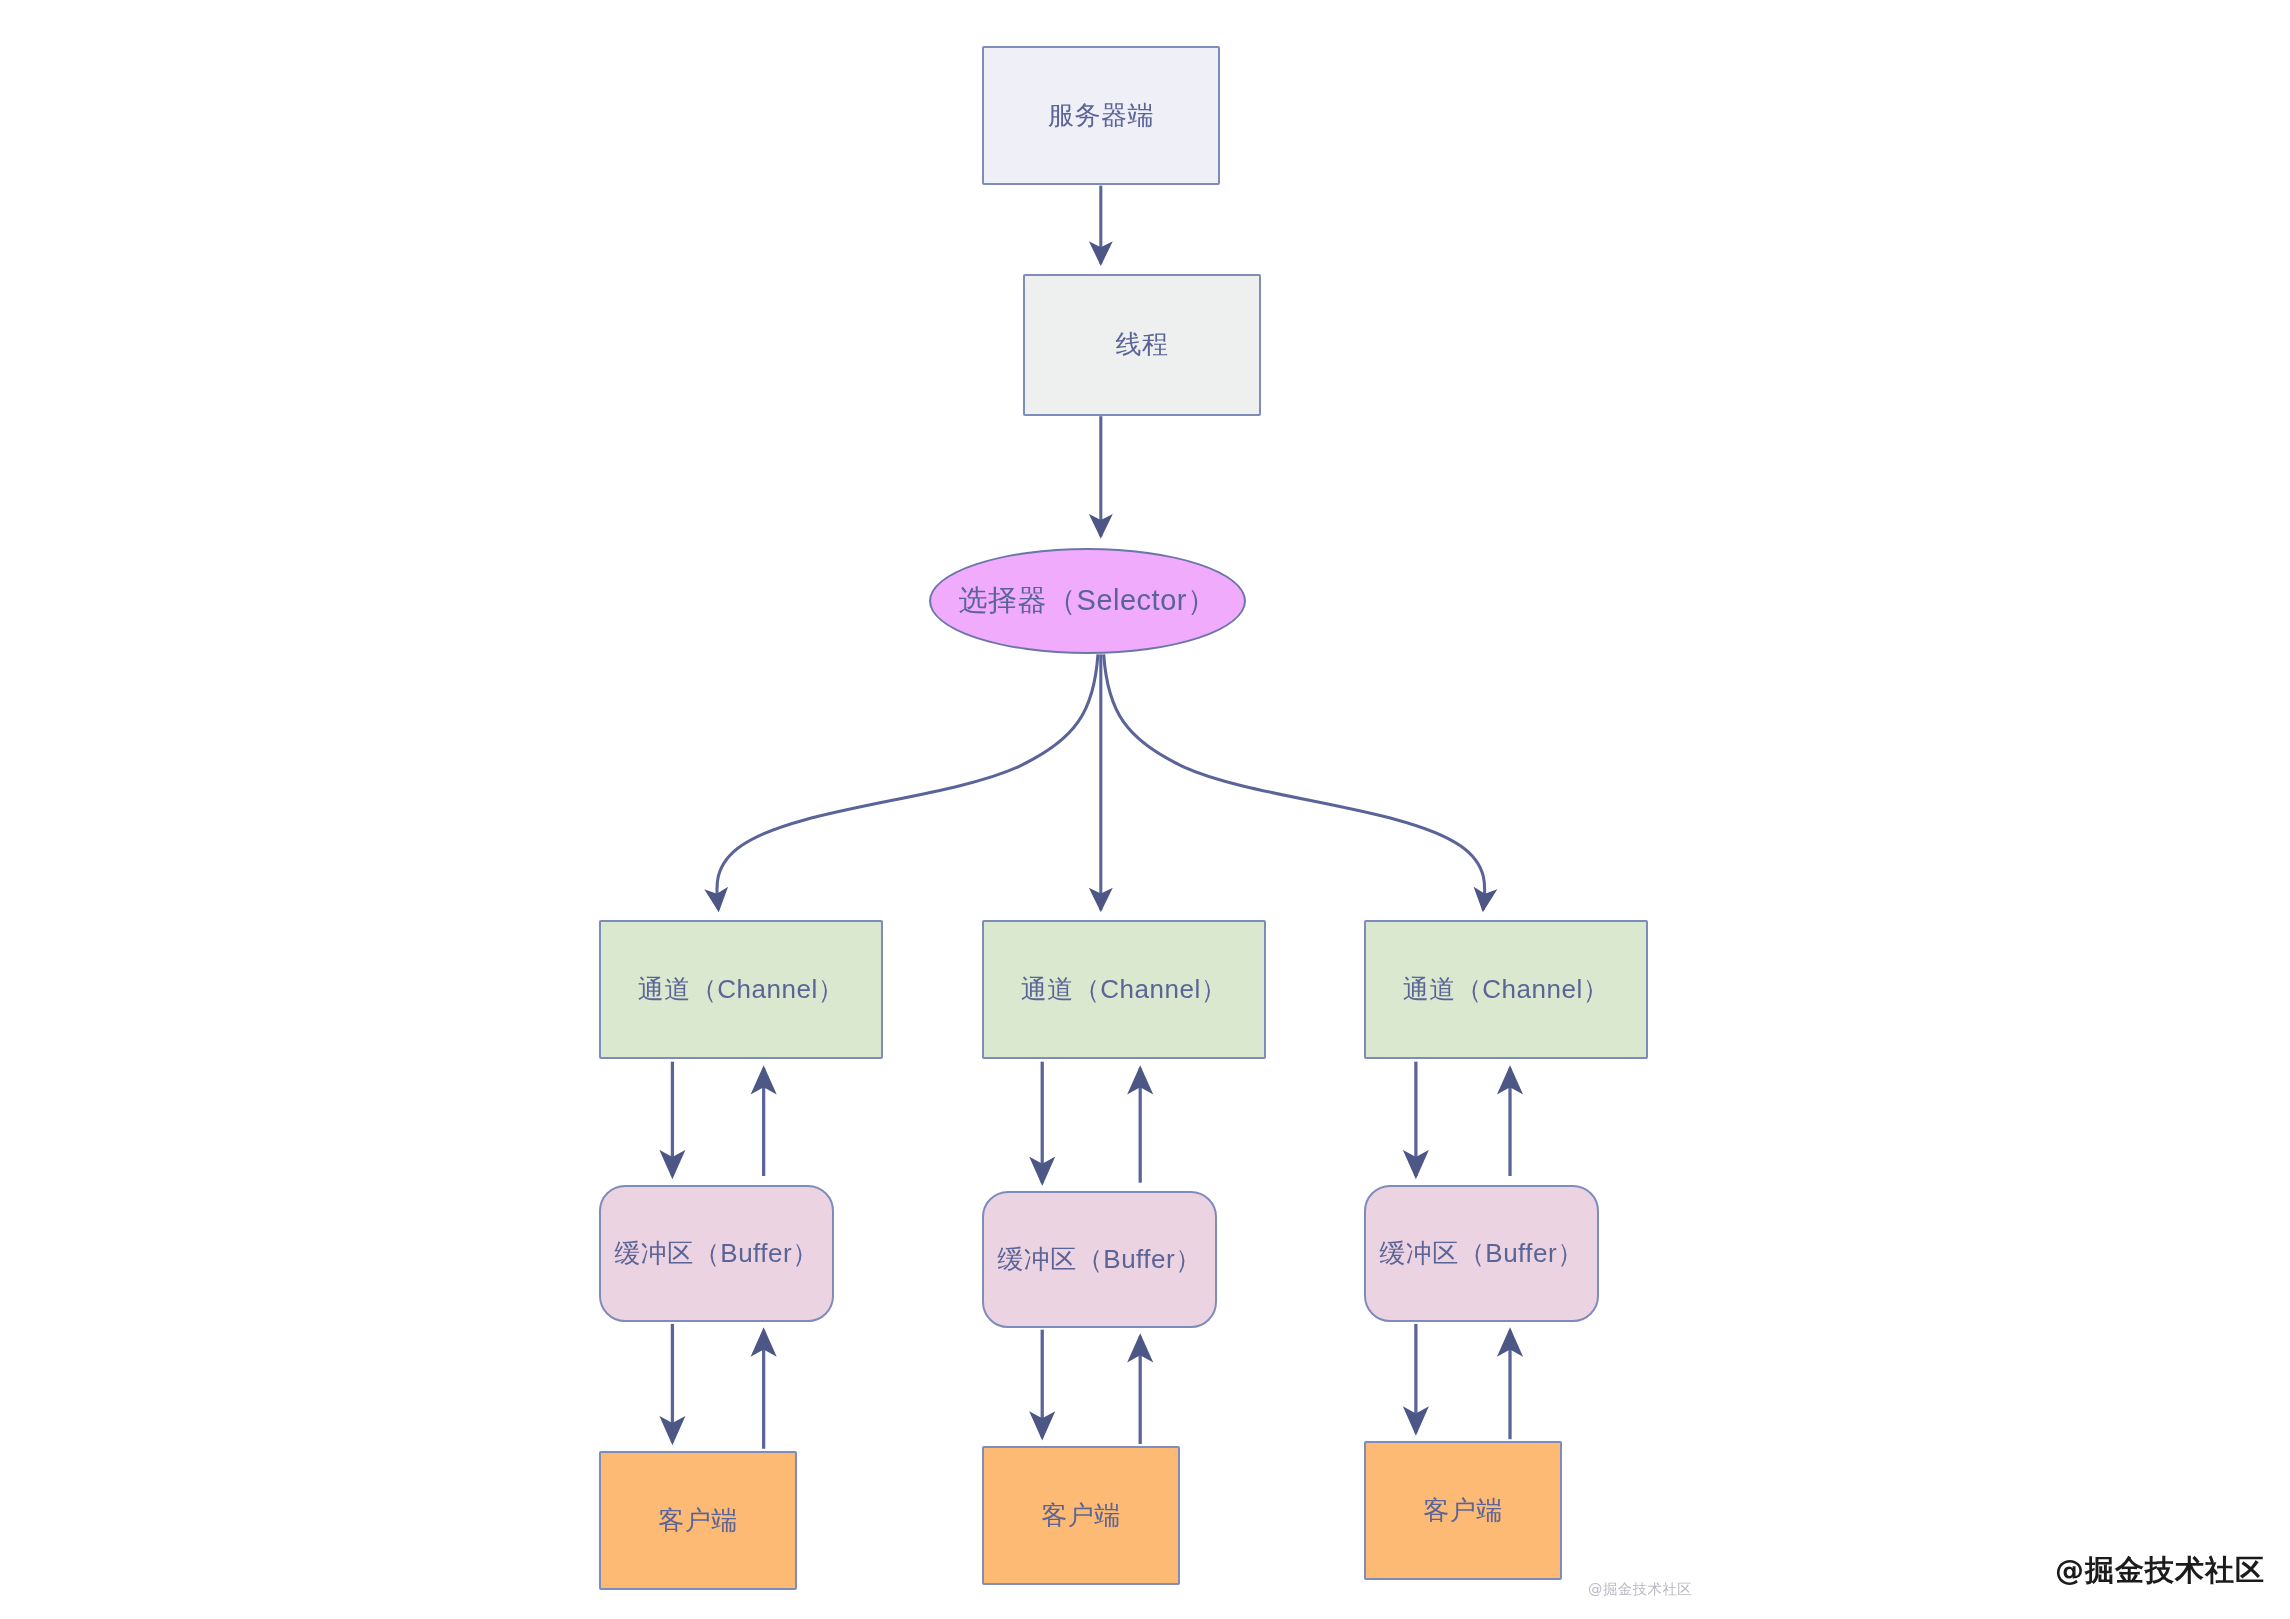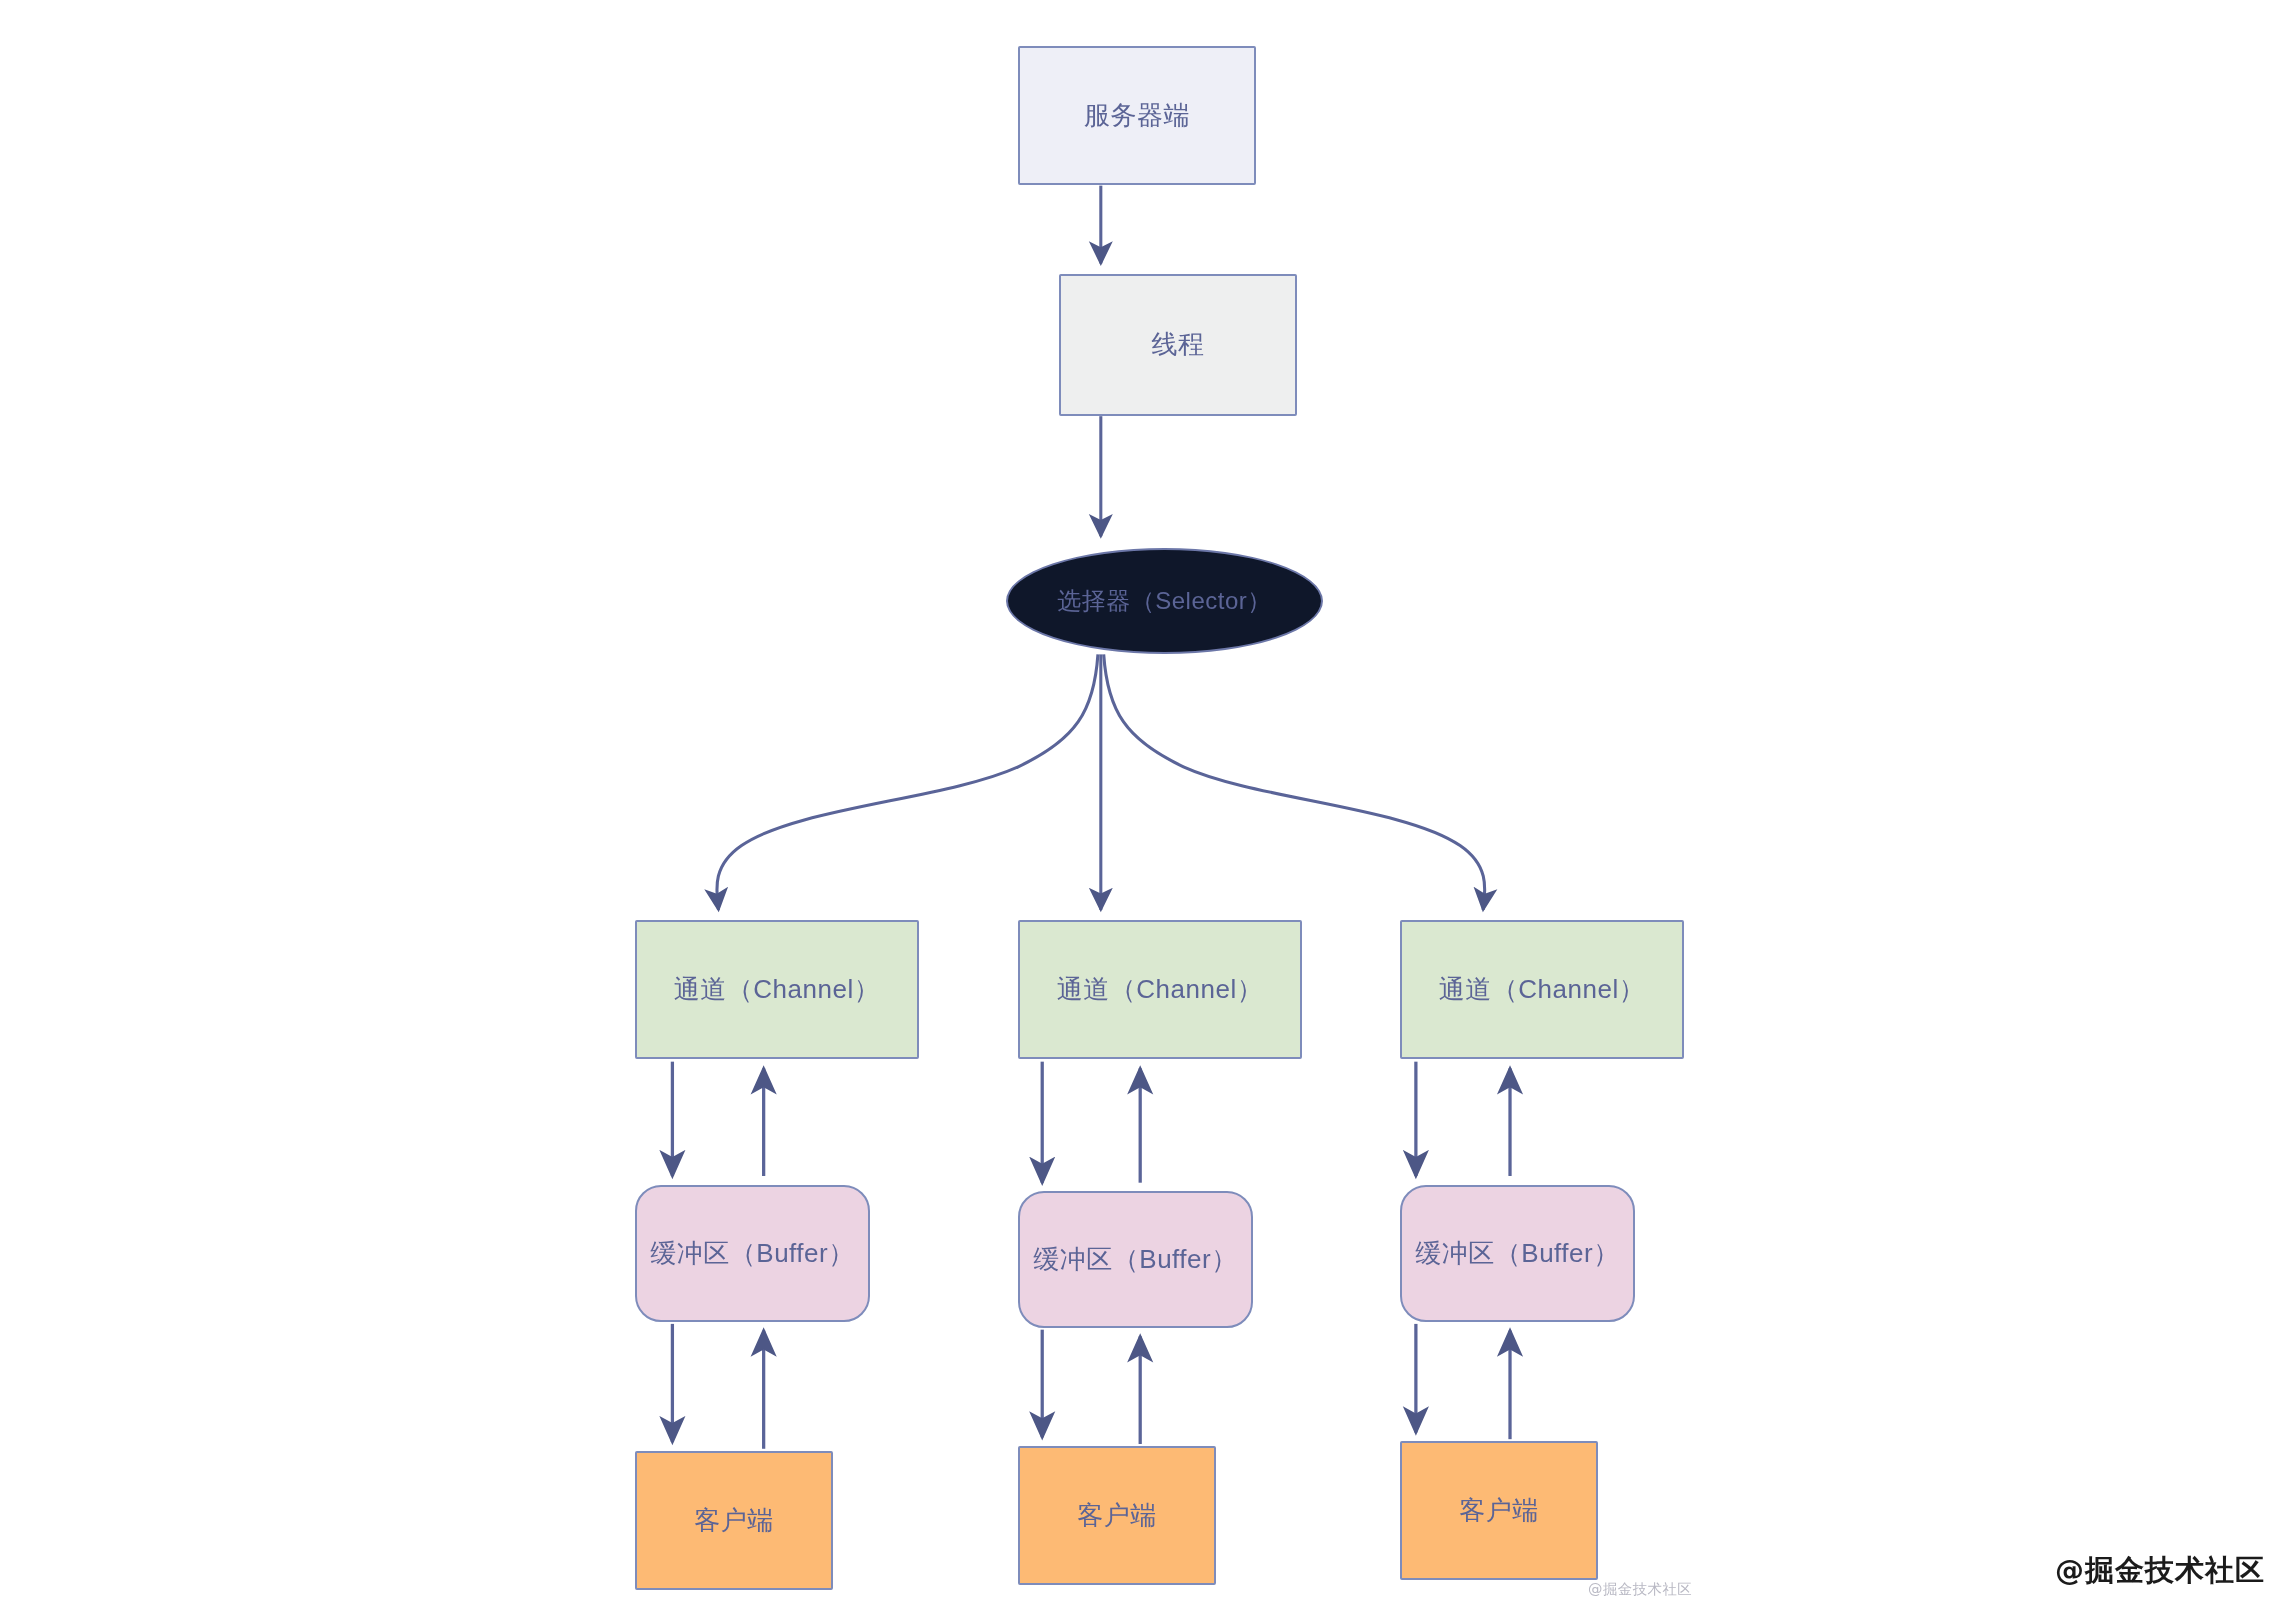--- a/index.html
+++ b/index.html
@@ -34,37 +34,36 @@
     display: flex;
     align-items: center;
     justify-content: center;
     text-align: center;
     color: #5b6496;
     font-size: 26px;
     letter-spacing: 0.5px;
     line-height: 1.3;
     border: 2.9px solid #7e8cbb;
     border-radius: 1.9px;
-    margin-left: 36px;
   }
   .node.ellipse {
     border-radius: 50%;
     border: 2.9px solid #6c77a8;
   }
   .node-label {
     display: block;
     pointer-events: none;
   }
   
   #node-server   { left: 982px; top: 46px;   width: 238px; height: 139px;
                    background: #eeeff7; }
   #node-thread   { left: 1023px; top: 274px;  width: 238px; height: 142px;
                    background: #eeefef; }
-  #node-selector { left: 970px;  top: 548px;  width: 317px; height: 106px;
-                   background: #0f172a; font-size: 24px; }
+  #node-selector { left: 929px;  top: 548px;  width: 317px; height: 106px;
+                   background: #f0abfc; font-size: 29px; }
 
   .node-channel { width: 284px; height: 139px; background: #dae8d0; top: 920px; }
   .node-buffer  { width: 235px; height: 137px; background: #ecd3e2; border-radius: 26px; }
   .node-client  { width: 198px; height: 139px; background: #fdba74; }
 
   #node-channel-1 { left: 599px;  }
   #node-channel-2 { left: 982px; }
   #node-channel-3 { left: 1364px; }
 
   #node-buffer-1  { left: 599px;  top: 1185px; }

